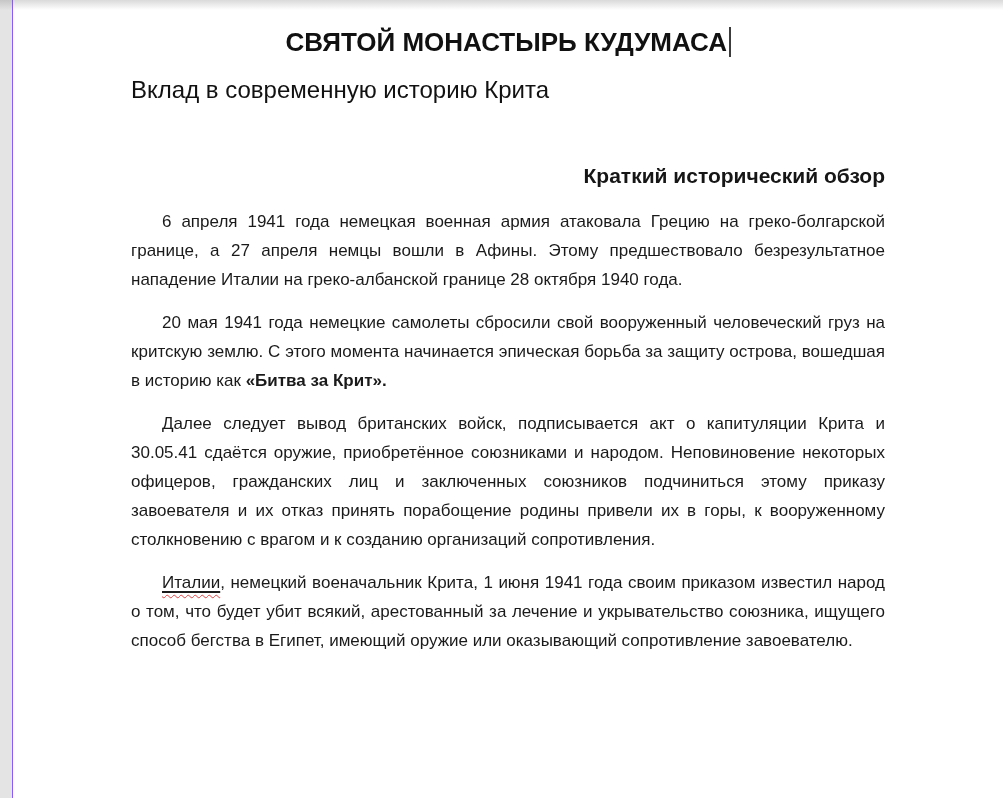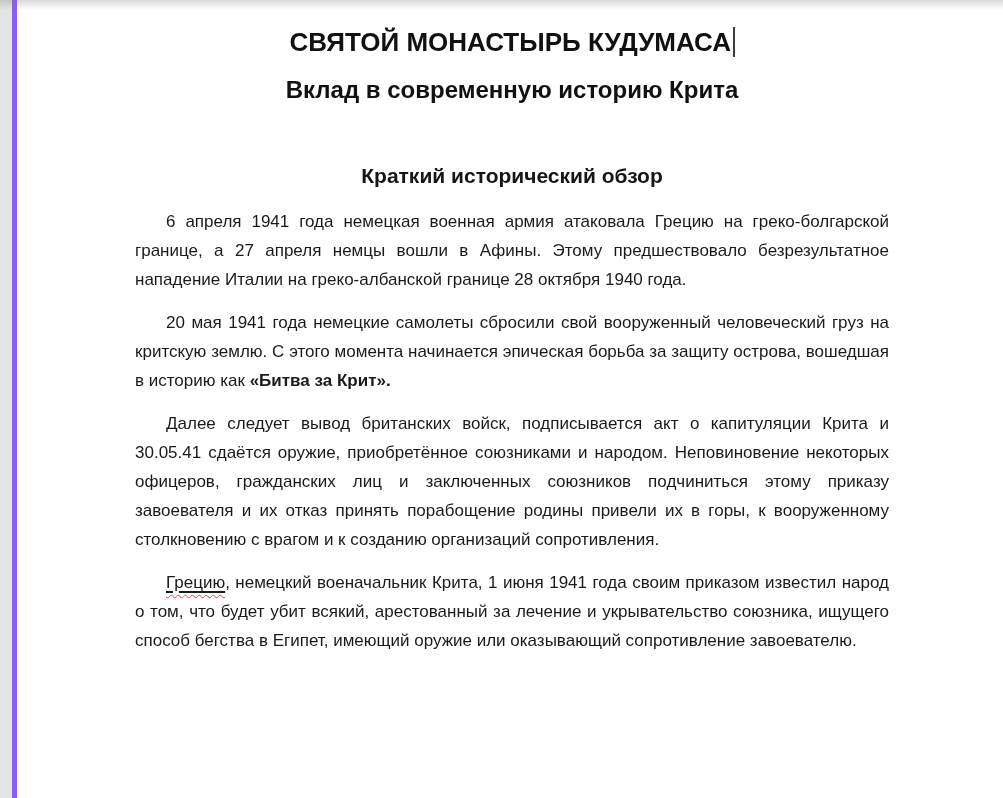--- a/index.html
+++ b/index.html
@@ -12,21 +12,21 @@
   }
   
   .app-gutter {
     position: absolute; left: 0; top: 0; width: 12px; height: 798px;
     background: #e4e4e4;
   }
   
   .page {
     position: absolute; left: 12px; top: 0; width: 991px; height: 798px;
     background: #ffffff;
-    border-left: 5px solid #8b5cf6;
+    border-left: 1px solid #8b5cf6;
   }
   
   .top-shade {
     position: absolute; left: 0; top: 0; width: 1003px; height: 10px;
     background: linear-gradient(to bottom, rgba(120,120,120,0.28), rgba(255,255,255,0));
     pointer-events: none;
     z-index: 5;
   }
   .content {
     position: relative;
@@ -37,33 +37,32 @@
   .title-line {
     font-size: 26px;
     font-weight: bold;
     line-height: 34px;
     text-align: center;
     margin-bottom: 15px;
     color: #111111;
   }
   .subtitle-line {
     font-size: 24px;
-    font-weight: bold;
+    font-weight: normal;
     line-height: 32px;
-    text-align: center;
     margin-bottom: 15px;
     color: #111111;
   }
   .section-heading {
     font-size: 21px;
     font-weight: bold;
     line-height: 28px;
     margin-top: 56px;
     margin-bottom: 17px;
-    text-align: center;
+    text-align: right;
     color: #161616;
   }
   .body-para {
     font-size: 17px;
     line-height: 29px;
     text-align: justify;
     text-indent: 31px;
     margin-bottom: 14px;
     color: #1a1a1a;
   }
@@ -93,18 +92,18 @@
 <div class="app-gutter"></div>
 
 <div class="page">
   <div class="content">
     <p class="title-line"><span>СВЯТОЙ МОНАСТЫРЬ КУДУМАСА</span><span class="caret"></span></p>
     <p class="subtitle-line"><span>Вклад в современную историю Крита</span></p>
     <h2 class="section-heading"><span>Краткий исторический обзор</span></h2>
     <p class="body-para"><span>6 апреля 1941 года немецкая военная армия атаковала Грецию на греко-болгарской границе, а 27 апреля немцы вошли в Афины. Этому предшествовало безрезультатное нападение Италии на греко-албанской границе 28 октября 1940 года.</span></p>
     <p class="body-para"><span>20 мая 1941 года немецкие самолеты сбросили свой вооруженный человеческий груз на критскую землю. С этого момента начинается эпическая борьба за защиту острова, вошедшая в историю как </span><span class="b">«Битва за Крит».</span></p>
     <p class="body-para"><span>Далее следует вывод британских войск, подписывается акт о капитуляции Крита и 30.05.41 сдаётся оружие, приобретённое союзниками и народом. Неповиновение некоторых офицеров, гражданских лиц и заключенных союзников подчиниться этому приказу завоевателя и их отказ принять порабощение родины привели их в горы, к вооруженному столкновению с врагом и к созданию организаций сопротивления.</span></p>
-    <p class="body-para"><span class="sp"><span class="u">Грецию</span></span><span>, немецкий военачальник Крита, 1 июня 1941 года своим приказом известил народ о том, что будет убит всякий, арестованный за лечение и укрывательство союзника, ищущего способ бегства в Египет, имеющий оружие или оказывающий сопротивление завоевателю.</span></p>
+    <p class="body-para"><span class="sp"><span class="u">Италии</span></span><span>, немецкий военачальник Крита, 1 июня 1941 года своим приказом известил народ о том, что будет убит всякий, арестованный за лечение и укрывательство союзника, ищущего способ бегства в Египет, имеющий оружие или оказывающий сопротивление завоевателю.</span></p>
 
   </div>
 </div>
 
 <div class="top-shade"></div>
 
 </body></html>

